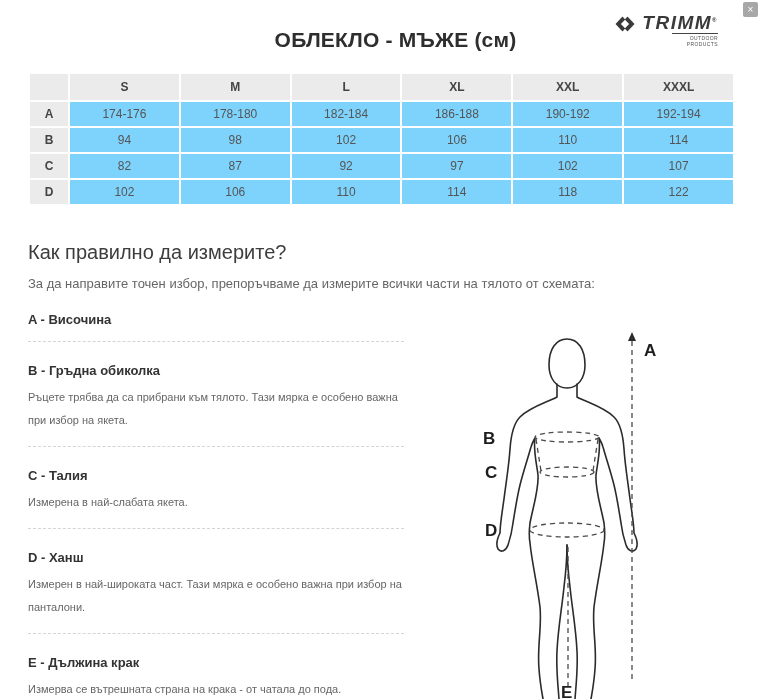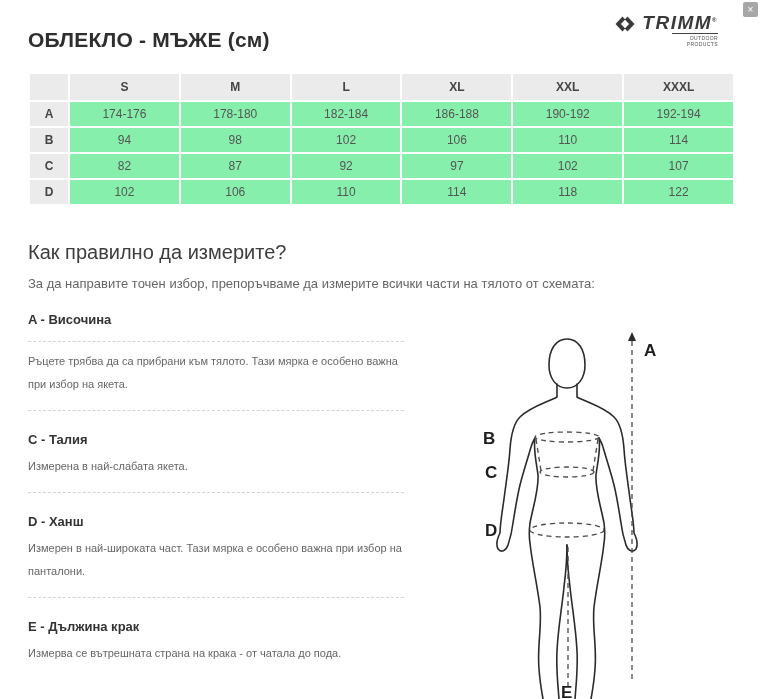--- a/index.html
+++ b/index.html
@@ -12,20 +12,21 @@
   .close-btn {
     position:absolute; top:2px; right:5px; width:15px; height:15px;
     background:#a7a7a7; color:#fff; border:none; border-radius:2px;
     font-size:10px; line-height:15px; text-align:center; padding:0; cursor:pointer;
   }
 
   
   .page-title {
     margin:28px 0 0 28px; font-size:21px; font-weight:bold; color:#2e2e2e;
     letter-spacing:0.2px;
+    text-align:center;
   }
   .logo { position:absolute; top:11px; right:45px; display:flex; align-items:flex-start; gap:4px; }
   .logo-icon { display:block; margin-top:2px; }
   .logo-text { display:flex; flex-direction:column; align-items:flex-end; }
   .logo-brand {
     font-size:19px; font-weight:bold; font-style:italic; color:#3a3a3a;
     letter-spacing:1.5px; line-height:18px;
   }
   .logo-reg { font-size:6px; vertical-align:super; font-style:normal; }
   .logo-tagline {
@@ -35,21 +36,21 @@
 
   
   .size-table {
     margin:20px 0 0 28px; width:707px; table-layout:fixed;
     border-collapse:separate; border-spacing:2px;
   }
   .size-table col.label-col { width:38px; }
   .size-table th, .size-table td { font-size:12px; text-align:center; }
   .size-table thead th { background:#ebebeb; color:#444; font-weight:bold; padding:6px 0; }
   .size-table tbody th { background:#ebebeb; color:#444; font-weight:bold; padding:5px 0; }
-  .size-table tbody td { background:#86efac; color:#555; font-weight:normal; padding:5px 0; }
+  .size-table tbody td { background:#7dd3fc; color:#555; font-weight:normal; padding:5px 0; }
 
   
   .guide { margin-left:28px; }
   .guide-heading { font-size:20px; font-weight:400; color:#3d3d3d; margin:35px 0 0; }
   .guide-intro { font-size:13px; color:#666; margin:12px 0 0; }
   .text-col { width:376px;margin-top:8px; }
   .sec-title { font-size:13px; font-weight:bold; color:#333; margin:21px 0 0; }
   .sec-text { font-size:11px; color:#666; line-height:23px; margin:8px 0 0; }
   .sec-divider { border:none; border-top:1px dashed #d4d4d4; margin:14px 0 0; height:0; }
 
@@ -143,20 +144,21 @@
   </table>
 
   <div class="guide">
     <h2 class="guide-heading">Как правилно да измерите?</h2>
     <p class="guide-intro">За да направите точен избор, препоръчваме да измерите всички части на тялото от схемата:</p>
 
     <div class="text-col">
       <h3 class="sec-title">A - Височина</h3>
       <hr class="sec-divider">
 
+      <h3 class="sec-title">B - Гръдна обиколка</h3>
       <p class="sec-text">Ръцете трябва да са прибрани към тялото. Тази мярка е особено важна при избор на якета.</p>
       <hr class="sec-divider">
 
       <h3 class="sec-title">C - Талия</h3>
       <p class="sec-text">Измерена в най-слабата якета.</p>
       <hr class="sec-divider">
 
       <h3 class="sec-title">D - Ханш</h3>
       <p class="sec-text">Измерен в най-широката част. Тази мярка е особено важна при избор на панталони.</p>
       <hr class="sec-divider">

